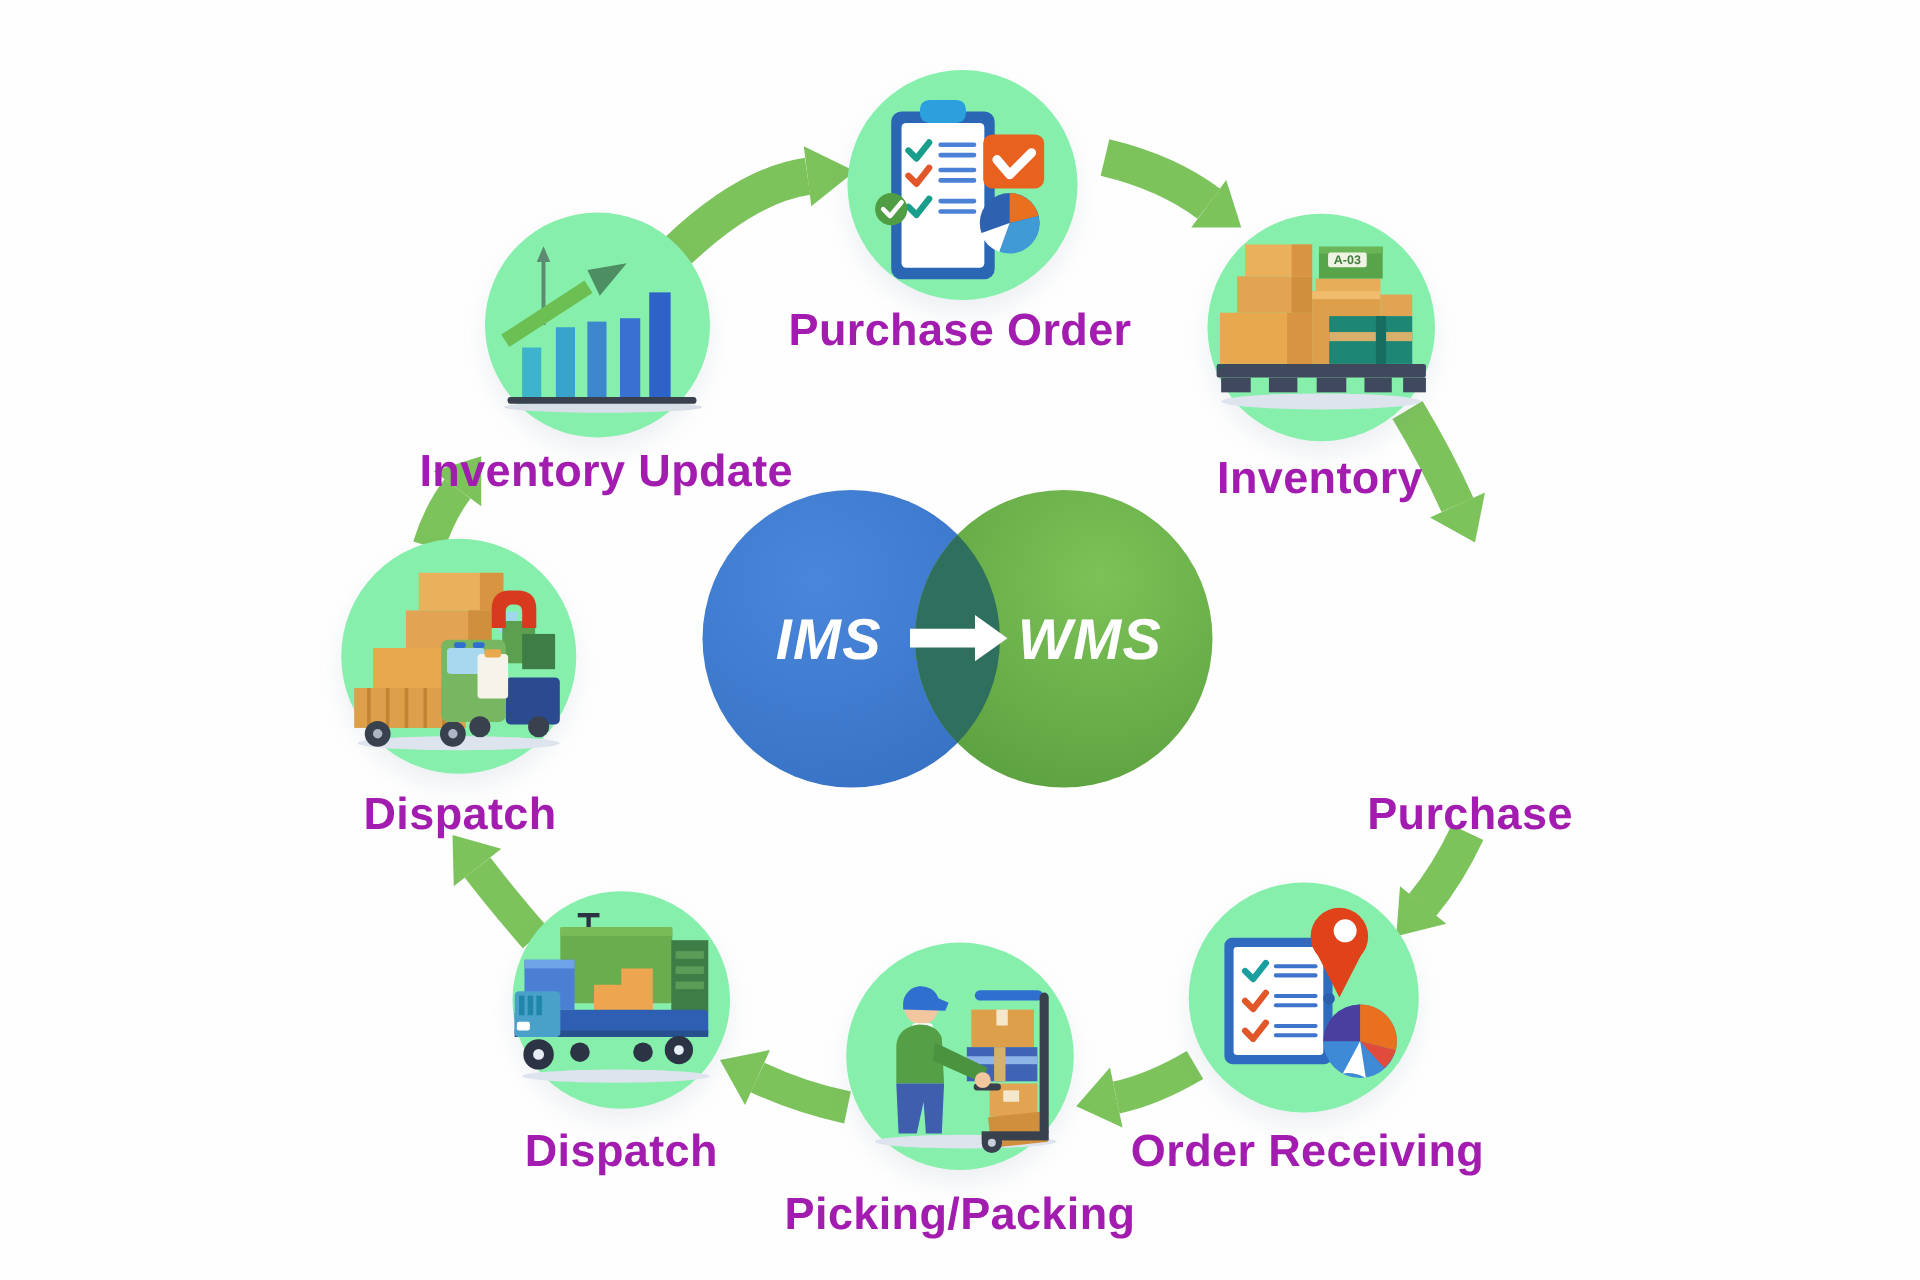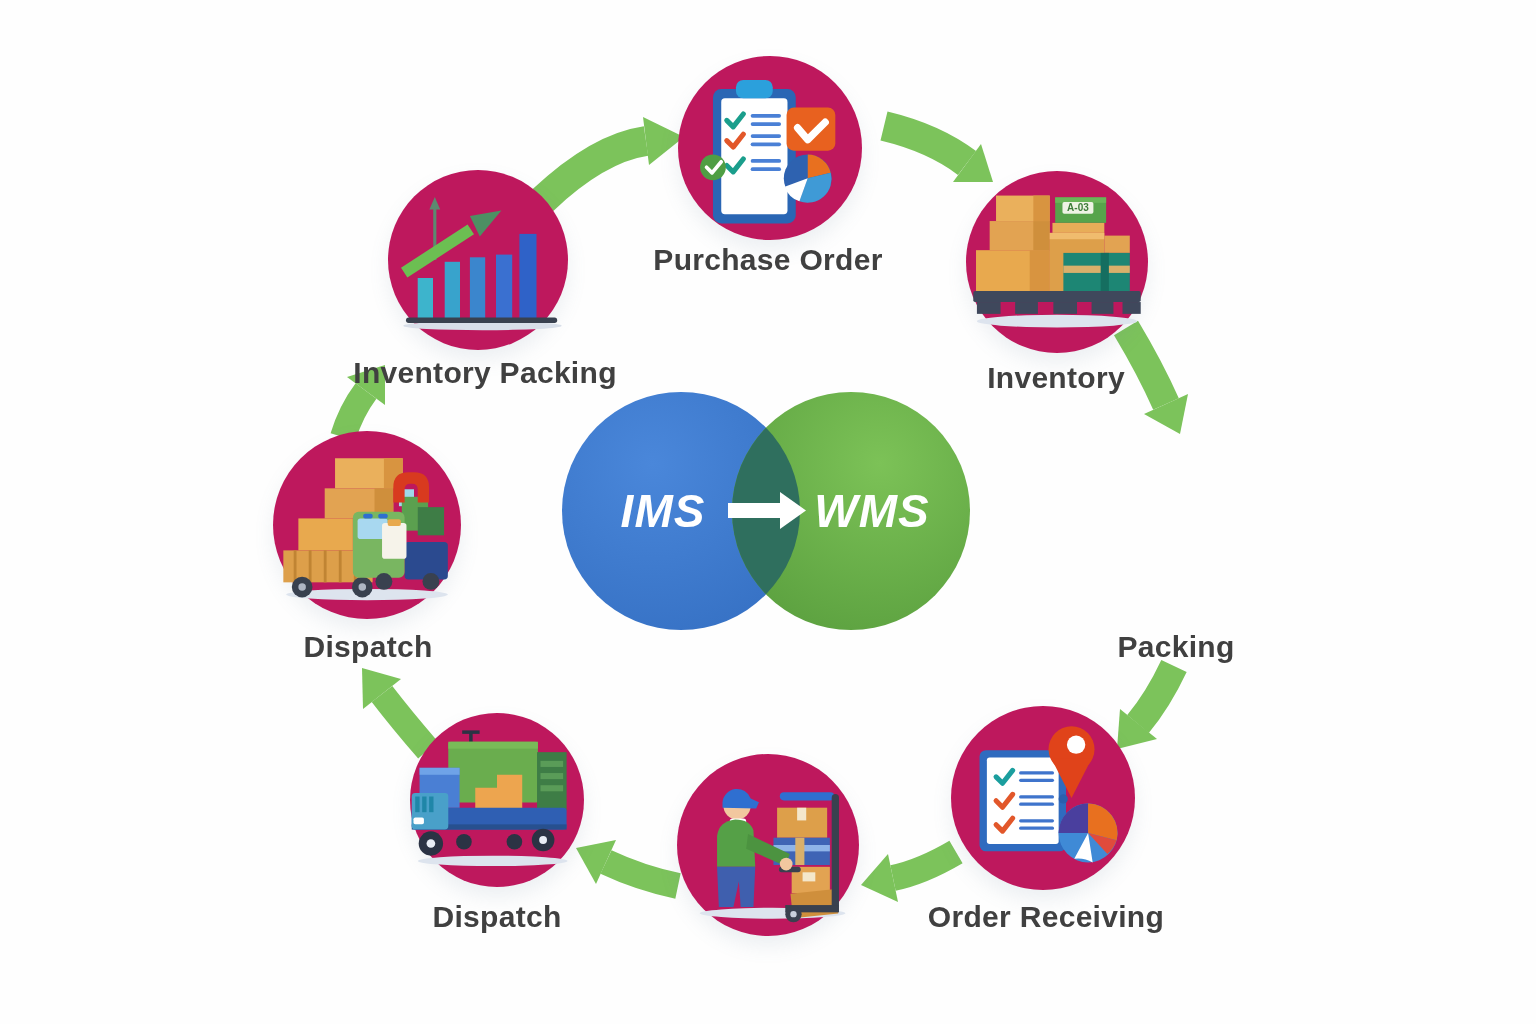--- a/index.html
+++ b/index.html
@@ -12,30 +12,30 @@
   }
   #canvas {
     position:absolute; left:0; top:0;
     width:1536px; height:1024px;
     background:#fefefe;
   }
   .layer { position:absolute; left:0; top:0; pointer-events:none; }
   .icon-circle {
     position:absolute;
     border-radius:50%;
-    background:#be185d;
+    background:#86efac;
     box-shadow:0 10px 20px rgba(110,130,160,0.12);
   }
   .icon-circle svg { position:absolute; inset:0; width:100%; height:100%; }
   .station-label {
     position:absolute;
     transform:translateX(-50%);
     font-weight:bold;
-    font-size:30px;
-    color:#404040;
+    font-size:36px;
+    color:#a21caf;
     letter-spacing:0.3px;
     white-space:nowrap;
   }
   .venn-wrap { position:absolute; left:540px; top:368px; width:460px; height:290px;font-style:italic; }
   .tag-text { font-weight:bold; font-size:11px; }
 </style>
 </head>
 <body>
 
 <div id="canvas">
@@ -126,21 +126,21 @@
       <rect x="8" y="132" width="184" height="12" rx="2" fill="#3f485c"></rect>
       <rect x="12" y="144" width="26" height="13" fill="#3f485c"></rect>
       <rect x="54" y="144" width="25" height="13" fill="#3f485c"></rect>
       <rect x="96" y="144" width="26" height="13" fill="#3f485c"></rect>
       <rect x="138" y="144" width="24" height="13" fill="#3f485c"></rect>
       <rect x="172" y="144" width="20" height="13" fill="#3f485c"></rect>
     </svg>
   </div>
   <div class="station-label" style="left:1056px;top:361px">Inventory</div>
 
-  <div class="station-label" style="left:1176px;top:630px">Packing</div>
+  <div class="station-label" style="left:1176px;top:630px">Purchase</div>
 
   <div class="icon-circle" style="left:951px;top:706px;width:184px;height:184px">
     <svg viewBox="0 0 200 200">
       <rect x="31" y="48" width="94" height="110" rx="7" fill="#2f6bbf"></rect>
       <rect x="39" y="56" width="78" height="94" rx="3" fill="#ffffff"></rect>
       <path d="M49 77 l7 7 11 -14" stroke="#1b9e9e" stroke-width="5.5" fill="none" stroke-linecap="round" stroke-linejoin="round"></path>
       <rect x="74" y="71" width="38" height="3.5" rx="1.7" fill="#3f74cc"></rect>
       <rect x="74" y="79" width="38" height="3.5" rx="1.7" fill="#3f74cc"></rect>
       <path d="M49 103 l7 7 11 -14" stroke="#e2572a" stroke-width="5.5" fill="none" stroke-linecap="round" stroke-linejoin="round"></path>
       <rect x="74" y="97" width="38" height="3.5" rx="1.7" fill="#3f74cc"></rect>
@@ -182,20 +182,21 @@
       <circle cx="66" cy="57" r="15" fill="#f2c79f"></circle>
       <path d="M50 53 a16 16 0 0 1 31 -4 l9 4 -3 7 -37 -1 Z" fill="#2f6fd0"></path>
       <rect x="58" y="71" width="18" height="7" rx="3" fill="#ffffff"></rect>
       <path d="M44 124 L44 90 Q46 74 64 72 Q80 72 84 84 L86 124 Z" fill="#55a047"></path>
       <path d="M78 88 L124 110 L119 123 L76 104 Z" fill="#4c9340"></path>
       <rect x="112" y="124" width="24" height="6" rx="3" fill="#39414f"></rect>
       <circle cx="120" cy="121" r="7" fill="#f2c79f"></circle>
       <path d="M44 124 L86 124 L84 168 L70 168 L68 140 L62 168 L46 168 Z" fill="#3f5fae"></path>
     </svg>
   </div>
+  <div class="station-label" style="left:768px;top:950px">Picking/Packing</div>
 
   <div class="icon-circle" style="left:410px;top:713px;width:174px;height:174px">
     <svg viewBox="0 0 200 200">
       <ellipse cx="95" cy="170" rx="86" ry="6" fill="#dde4ee"></ellipse>
       <rect x="60" y="20" width="20" height="4" fill="#2b3344"></rect>
       <rect x="68" y="22" width="4" height="14" fill="#2b3344"></rect>
       <rect x="44" y="33" width="103" height="70" rx="3" fill="#6aad4e"></rect>
       <rect x="44" y="33" width="103" height="8" fill="#79bb58"></rect>
       <rect x="146" y="45" width="34" height="67" fill="#3e7d46"></rect>
       <rect x="150" y="55" width="26" height="7" fill="#5a9c58"></rect>
@@ -264,21 +265,21 @@
       <rect x="91" y="97" width="17" height="69" fill="#3b86cd"></rect>
       <rect x="120" y="94" width="18" height="72" fill="#3a70d0"></rect>
       <rect x="146" y="71" width="19" height="95" fill="#2f62c8"></rect>
       <rect x="20" y="164" width="168" height="6" rx="3" fill="#39414f"></rect>
       <line x1="52" y1="100" x2="52" y2="40" stroke="#5d8a70" stroke-width="3.5"></line>
       <polygon points="52,30 46,44 58,44" fill="#5d8a70"></polygon>
       <line x1="18" y1="114" x2="92" y2="66" stroke="#6cbf52" stroke-width="13"></line>
       <polygon points="126,45 91,51 102,74" fill="#4d8f63"></polygon>
     </svg>
   </div>
-  <div class="station-label" style="left:485px;top:356px">Inventory Packing</div>
+  <div class="station-label" style="left:485px;top:356px">Inventory Update</div>
 
   <div class="venn-wrap">
     <svg width="460" height="290" viewBox="540 368 460 290">
       <defs>
         <radialGradient id="gradBlue" cx="38%" cy="30%" r="80%">
           <stop offset="0%" stop-color="#4a87da"></stop>
           <stop offset="100%" stop-color="#3671c4"></stop>
         </radialGradient>
         <radialGradient id="gradGreen" cx="62%" cy="30%" r="80%">
           <stop offset="0%" stop-color="#7cc257"></stop>

